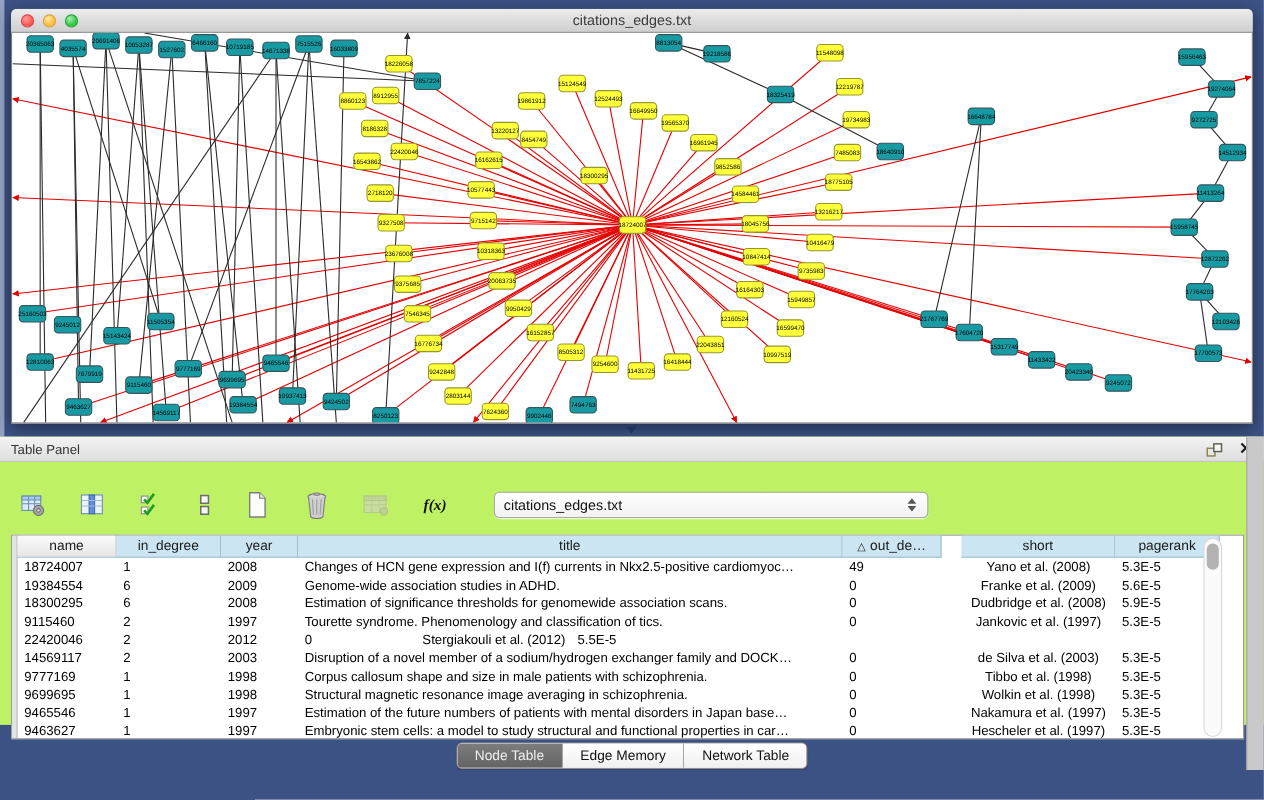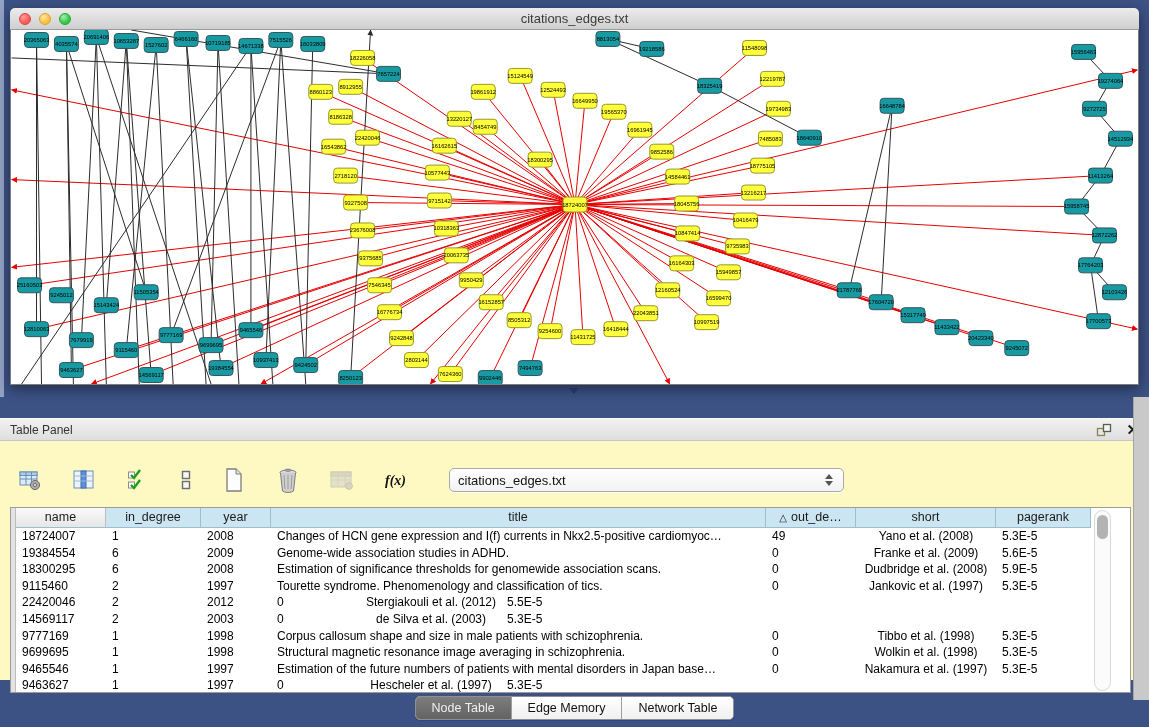--- a/index.html
+++ b/index.html
@@ -21,21 +21,21 @@
   .light.yellow { background:radial-gradient(circle at 35% 30%, #ffe9a8, #fdbe41 60%); border:1px solid #d9a036; }
   .light.green  { background:radial-gradient(circle at 35% 30%, #a8f0b0, #34c84a 60%); border:1px solid #27a532; }
   .canvas-wrap { height:355px; background:#fff; border:1px solid #7d7d7d; border-top:none; }
   svg.net { display:block; }
 
   
   .splitter-notch { position:absolute; left:569px; top:388px; width:0; height:0;
     border-left:5px solid transparent; border-right:5px solid transparent; border-top:6px solid #22345e; }
 
   
-  .table-panel { position:absolute; left:0; top:418px; width:1149px; height:262px; background:#fef9c3; }
+  .table-panel { position:absolute; left:0; top:397px; width:1149px; height:262px; background:#bef264; }
   .panel-header { height:23px; background:linear-gradient(#f2f2f2,#dedede);
     border-top:1px solid #f8f8f8; border-bottom:1px solid #c6c6c6;
     display:flex; align-items:center; font-size:12px; color:#333; padding:0 10px; }
   .panel-header .spacer { flex:1; }
   .ph-icon { margin-left:14px; cursor:default; display:flex; align-items:center; }
   .close-x { font-size:15px; font-weight:bold; color:#1c1c1c; line-height:1; }
 
   .toolbar { position:absolute; left:0; top:44px; width:1149px; height:36px;
     display:flex; align-items:center; padding-left:15px; }
   .tb-icon { width:30px; height:26px; display:flex; align-items:center; justify-content:center; margin-right:24px; }
@@ -55,21 +55,21 @@
   .th { height:20px; line-height:19px; font-size:12.5px; color:#1a1a1a; text-align:center;
     background:#cbe6f2; border-right:1px solid #9dbecd; border-bottom:1px solid #9dbecd;
     white-space:nowrap; overflow:hidden; }
   .th.name-h { background:linear-gradient(#fafafa,#e6e6e6); border-right:1px solid #bdbdbd; }
   .sort-glyph { font-size:10px; margin-right:4px; }
   .tbody { position:absolute; left:5px; top:20px; }
   .tr { display:flex; height:16.6px; }
   .td { font-size:12px; color:#000; line-height:16.6px; padding-left:6px;
     white-space:nowrap; overflow:hidden; }
   .td.center { text-align:center; padding-left:0; }
-  .c0{width:90px;} .c1{width:95px;} .c2{width:70px;} .c3{width:495px;} .c4{width:90px;} .c5{width:140px;} .c6{width:95px;}
+  .c0{width:90px;} .c1{width:95px;} .c2{width:70px;} .c3{width:495px;} .c4{width:90px;} .c5{width:140px;margin-left:18px;} .c6{width:95px;}
 
   .vscroll { position:absolute; left:1083px; top:2px; width:17px; height:181px;
     background:#fbfbfb; border:1px solid #d8d8d8; border-radius:9px; }
   .vthumb { position:absolute; left:2px; top:4px; width:11px; height:24px; background:#b3b3b3; border-radius:6px; }
   .right-strip { position:absolute; left:1133px; top:397px; width:16px; height:303px; background:#c9c9c9; border-left:1px solid #a5a5a5; }
 
   .tabs { position:absolute; left:0; top:277px; width:1149px; height:26px;
     display:flex; justify-content:center; align-items:center; }
   .seg { display:flex; border:1px solid #8f8f8f; border-radius:5px; overflow:hidden;
     background:#fff; box-shadow:0 1px 1px rgba(0,0,0,.15); }
@@ -796,20 +796,21 @@
             <div class="td c1">2</div>
             <div class="td c2">2012</div>
             <div class="td c4">0</div>
             <div class="td c5 center">Stergiakouli et al. (2012)</div>
             <div class="td c6">5.5E-5</div>
           </div>
           <div class="tr">
             <div class="td c0">14569117</div>
             <div class="td c1">2</div>
             <div class="td c2">2003</div>
+            <div class="td c3">Disruption of a novel member of a sodium/hydrogen exchanger family and DOCK…</div>
             <div class="td c4">0</div>
             <div class="td c5 center">de Silva et al. (2003)</div>
             <div class="td c6">5.3E-5</div>
           </div>
           <div class="tr">
             <div class="td c0">9777169</div>
             <div class="td c1">1</div>
             <div class="td c2">1998</div>
             <div class="td c3">Corpus callosum shape and size in male patients with schizophrenia.</div>
             <div class="td c4">0</div>
@@ -831,20 +832,21 @@
             <div class="td c2">1997</div>
             <div class="td c3">Estimation of the future numbers of patients with mental disorders in Japan base…</div>
             <div class="td c4">0</div>
             <div class="td c5 center">Nakamura et al. (1997)</div>
             <div class="td c6">5.3E-5</div>
           </div>
           <div class="tr">
             <div class="td c0">9463627</div>
             <div class="td c1">1</div>
             <div class="td c2">1997</div>
+            <div class="td c3">Embryonic stem cells: a model to study structural and functional properties in car…</div>
             <div class="td c4">0</div>
             <div class="td c5 center">Hescheler et al. (1997)</div>
             <div class="td c6">5.3E-5</div>
           </div>
         </div>
       <div class="vscroll">
         <div class="vthumb"></div>
       </div>
     </div>
 

